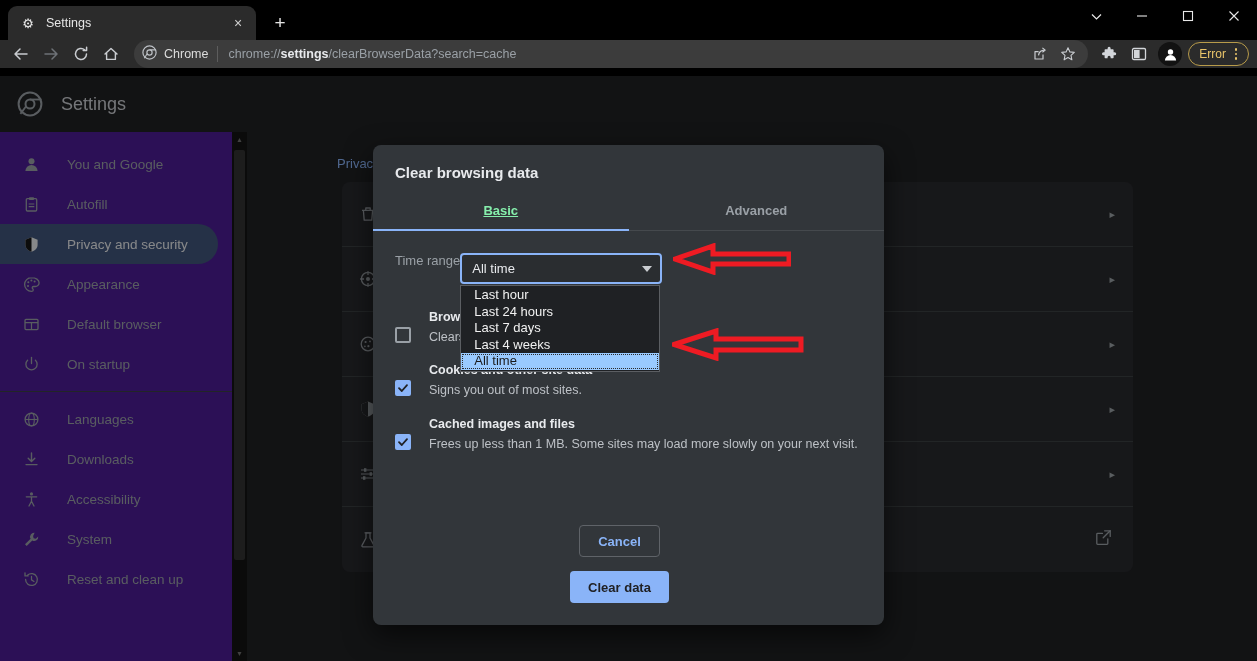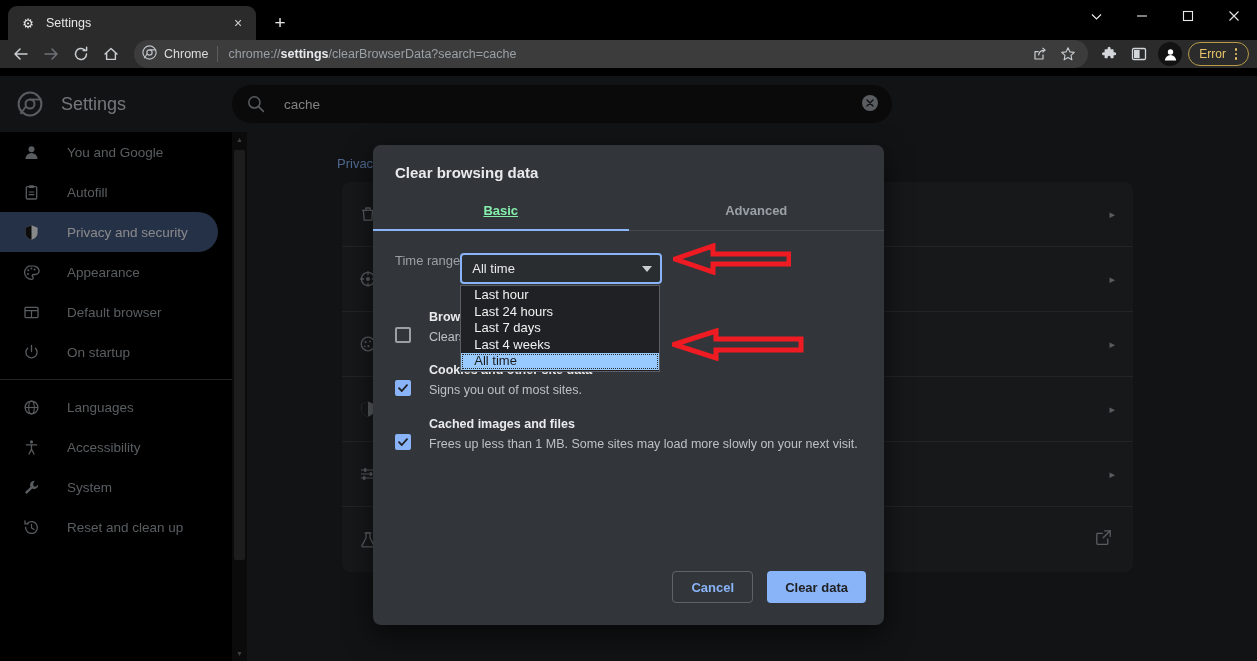--- a/index.html
+++ b/index.html
@@ -137,22 +137,22 @@
     font-family: "Liberation Sans", sans-serif;
   }
   .search-clear {
     width: 22px; height: 22px; flex: 0 0 22px;
     color: #9aa0a6;
   }
 
   
   .sidebar {
     position: absolute; top: 56px; left: 0; width: 232px; height: 529px;
-    background: #000000;
-    padding-top: 0;
+    background: #4c1d95;
+    padding-top: 12px;
   }
   .nav-item {
     display: flex; align-items: center;
     height: 40px; padding-left: 21px;
     color: #9aa0a6; font-size: 13.5px;
     border-radius: 0 20px 20px 0;
     margin-right: 14px;
   }
   .nav-item .ni-icon {
     width: 20px; height: 20px; flex: 0 0 20px;
@@ -287,21 +287,21 @@
   .cbox.off { border: 2px solid #9aa0a6; background: transparent; }
   .cbox.on { background: #8ab4f8; }
   .cbox.on svg { display: block; }
   .ctext { margin-left: 18px; flex: 1 1 auto; min-width: 0; }
   .ctitle { font-size: 12.5px; color: #e8eaed; font-weight: 700; }
   .cdesc { font-size: 12.5px; color: #bdc1c6; margin-top: 4px; line-height: 1.55; }
 
   .dlg-footer {
     position: absolute; left: 0; bottom: 0; width: 100%;
     padding: 0 18px 22px 0;
-    display: flex; justify-content: flex-end; align-items: center; gap: 14px;
+    display: flex; justify-content: space-between; align-items: center; gap: 14px; flex-direction: column;
   }
   .btn {
     height: 32px; border-radius: 4px;
     display: flex; align-items: center; justify-content: center;
     font-size: 13px; font-weight: 700;
   }
   .btn-cancel {
     padding: 0 18px;
     border: 1px solid #5f6368; color: #8ab4f8; background: transparent;
   }
@@ -435,35 +435,20 @@
       <span class="brand-logo">
         <svg width="26" height="26" viewBox="0 0 26 26">
             <circle cx="13" cy="13" r="11.4" fill="none" stroke="#9aa0a6" stroke-width="2"></circle>
             <circle cx="13" cy="13" r="4.5" fill="none" stroke="#9aa0a6" stroke-width="2"></circle>
             <path d="M13 8.5 H24.5" stroke="#9aa0a6" stroke-width="1.8"></path>
             <path d="M9.1 15.3 L3.4 22.9" stroke="#9aa0a6" stroke-width="1.8"></path>
           </svg>
       </span>
       <span class="brand-title">Settings</span>
     </div>
-    <div class="search-wrap">
-      <span class="search-icon">
-        <svg width="20" height="20" viewBox="0 0 20 20">
-            <circle cx="8.4" cy="8.4" r="5.6" fill="none" stroke="#9aa0a6" stroke-width="1.5"></circle>
-            <path d="M12.6 12.6 L17.4 17.4" stroke="#9aa0a6" stroke-width="1.5" stroke-linecap="round"></path>
-          </svg>
-      </span>
-      <input class="search-input" value="cache" placeholder="Search settings" style="">
-      <span class="search-clear">
-        <svg width="20" height="20" viewBox="0 0 20 20">
-            <circle cx="10" cy="10" r="8" fill="#9aa0a6"></circle>
-            <path d="M7 7 L13 13 M13 7 L7 13" stroke="#202124" stroke-width="1.5" stroke-linecap="round"></path>
-          </svg>
-      </span>
-    </div>
   </div>
 
   <div class="sidebar">
     <div class="nav-item">
       <span class="ni-icon">
           <svg width="17" height="17" viewBox="0 0 17 17">
             <circle cx="8.5" cy="5.2" r="3" fill="#9aa0a6"></circle>
             <path d="M2.4 15 a6.1 6.1 0 0 1 12.2 0 z" fill="#9aa0a6"></path>
           </svg>
         </span>
@@ -523,20 +508,29 @@
 
     <div class="nav-item">
       <span class="ni-icon">
           <svg width="17" height="17" viewBox="0 0 17 17">
             <circle cx="8.5" cy="8.5" r="6.4" fill="none" stroke="#9aa0a6" stroke-width="1.3"></circle>
             <ellipse cx="8.5" cy="8.5" rx="2.8" ry="6.4" fill="none" stroke="#9aa0a6" stroke-width="1.1"></ellipse>
             <path d="M2.3 8.5 H14.7" stroke="#9aa0a6" stroke-width="1.1"></path>
           </svg>
         </span>
       <span class="ni-label">Languages</span>
+    </div>
+    <div class="nav-item">
+      <span class="ni-icon">
+          <svg width="17" height="17" viewBox="0 0 17 17">
+            <path d="M8.5 2 V10.2 M5.2 7.2 L8.5 10.5 L11.8 7.2" fill="none" stroke="#9aa0a6" stroke-width="1.4" stroke-linecap="round" stroke-linejoin="round"></path>
+            <path d="M3 13.6 H14" stroke="#9aa0a6" stroke-width="1.4" stroke-linecap="round"></path>
+          </svg>
+        </span>
+      <span class="ni-label">Downloads</span>
     </div>
     <div class="nav-item">
       <span class="ni-icon">
           <svg width="17" height="17" viewBox="0 0 17 17">
             <circle cx="8.5" cy="2.9" r="1.6" fill="#9aa0a6"></circle>
             <path d="M3.3 5.8 H13.7 M8.5 5.8 V10.2 M8.5 10.2 L6 15 M8.5 10.2 L11 15" stroke="#9aa0a6" stroke-width="1.3" stroke-linecap="round"></path>
           </svg>
         </span>
       <span class="ni-label">Accessibility</span>
     </div>

